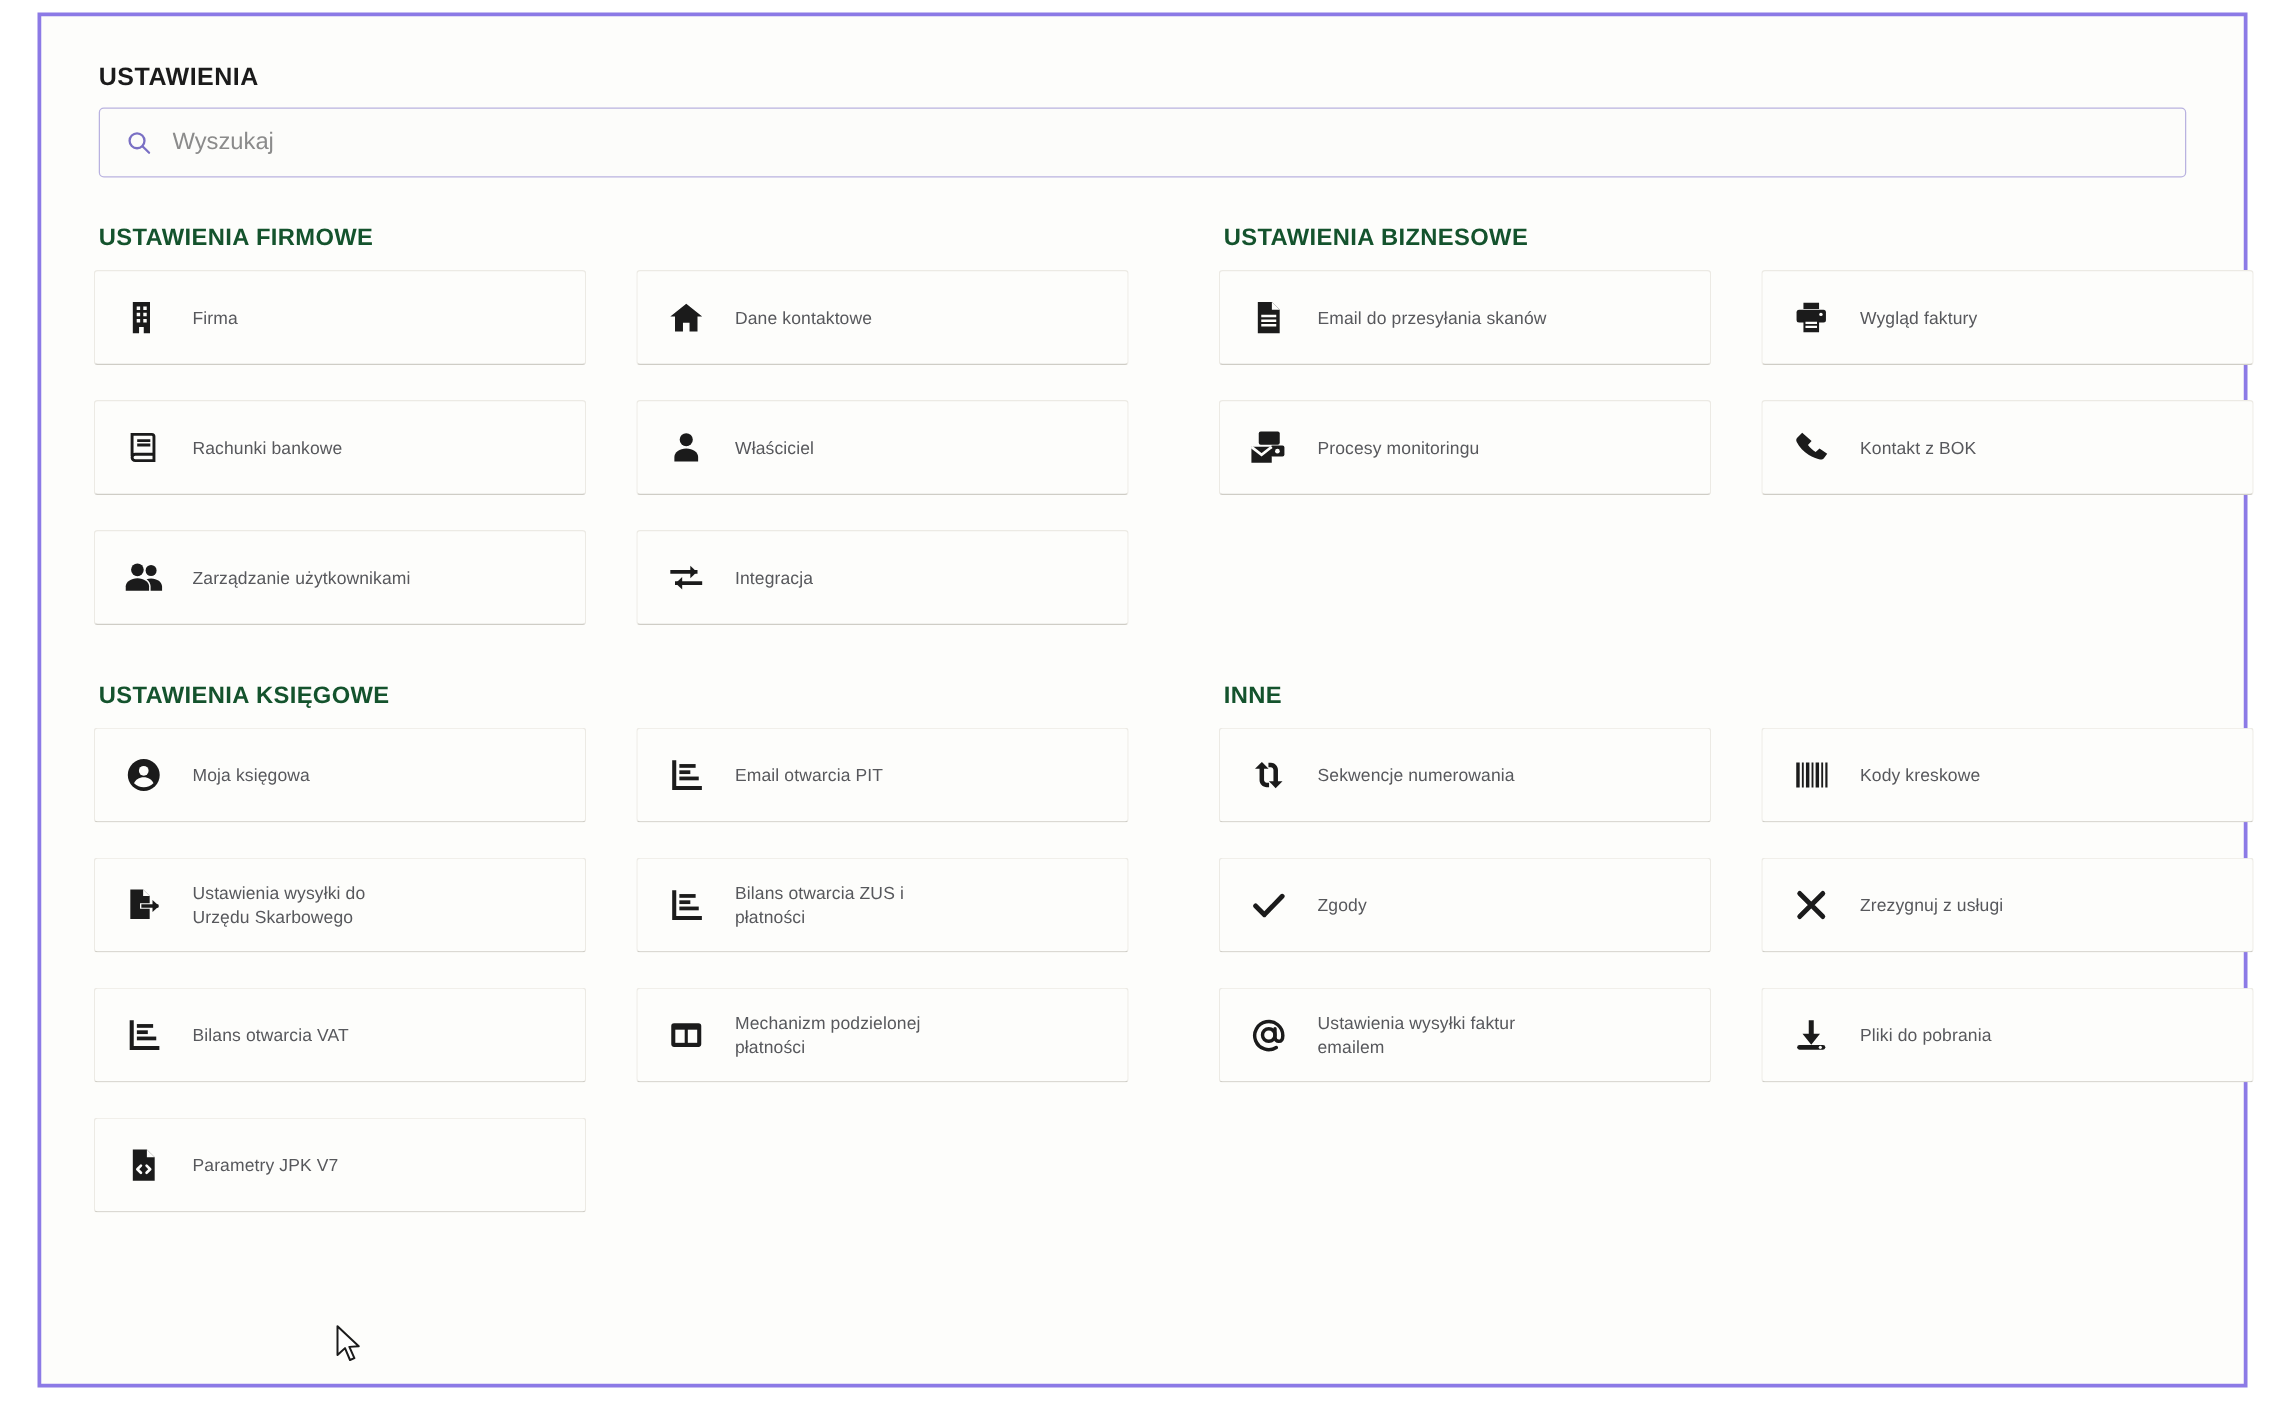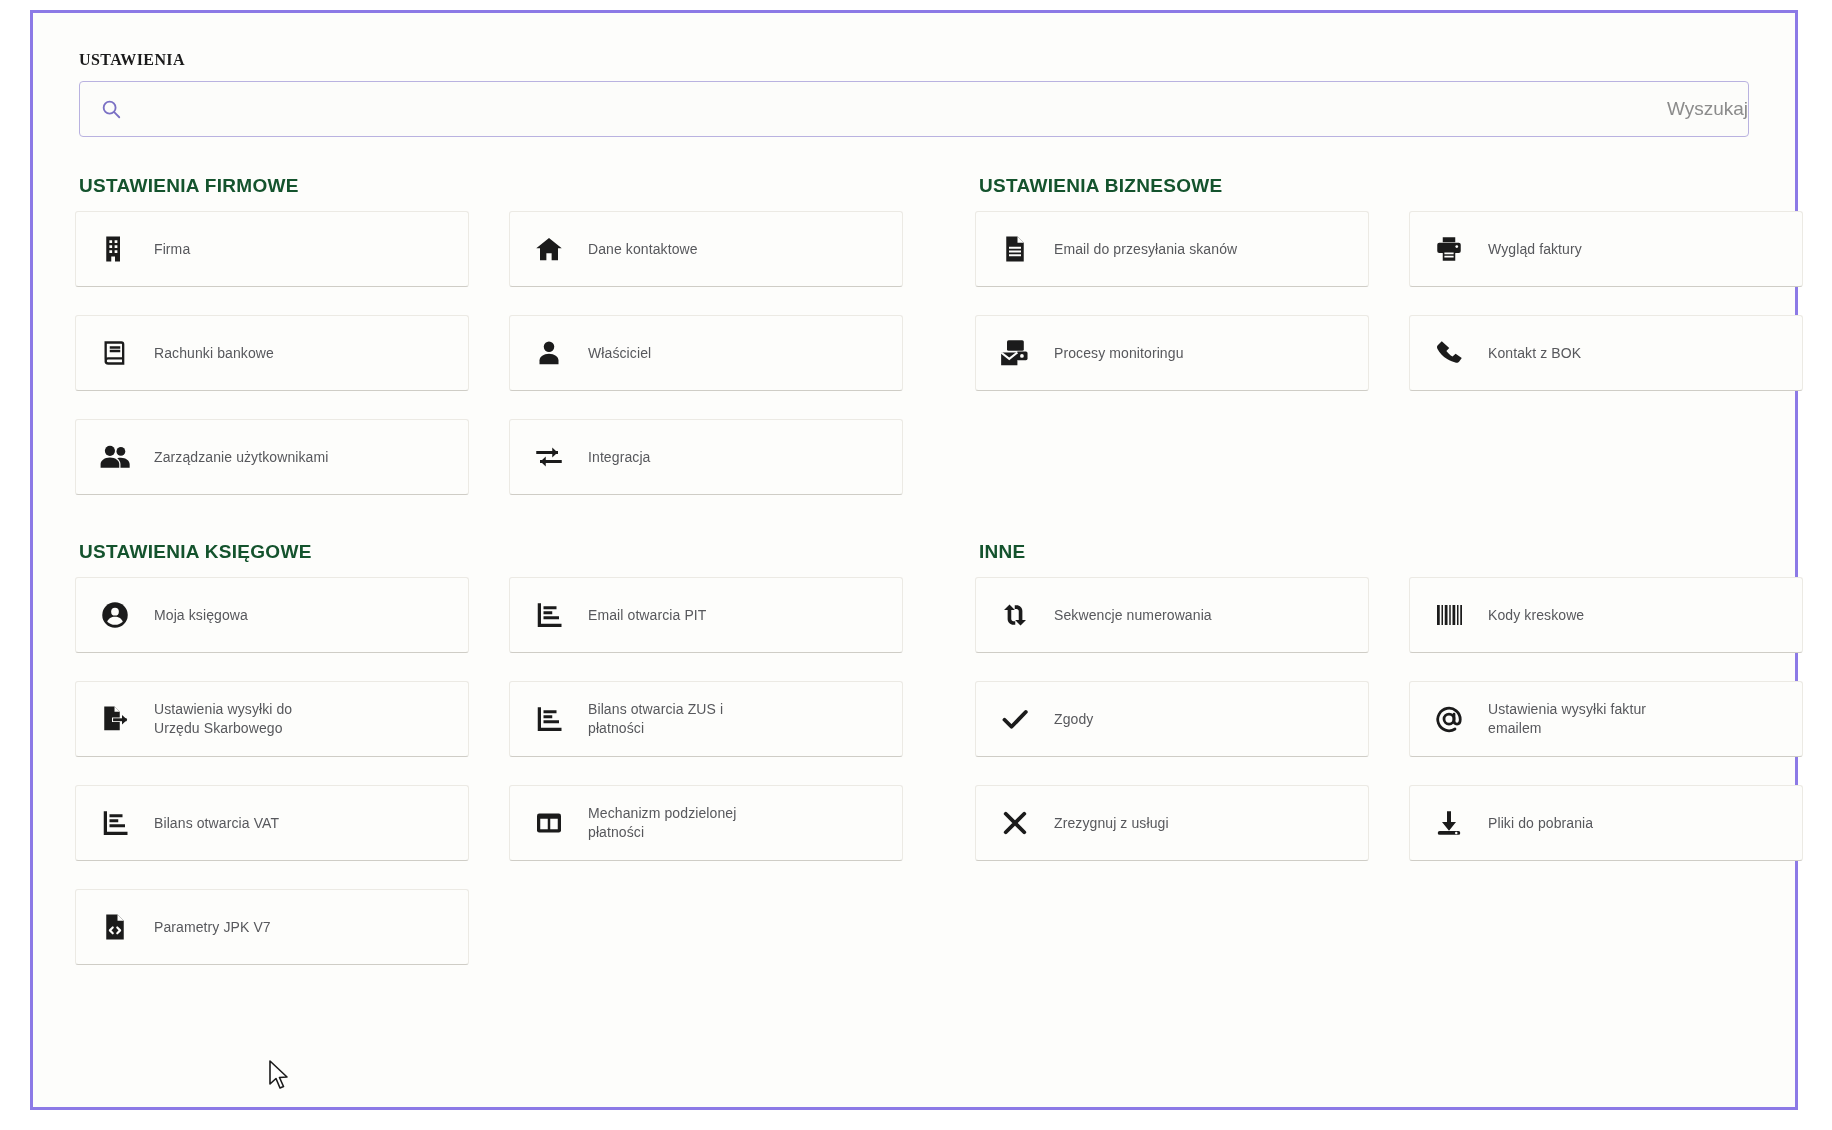--- a/index.html
+++ b/index.html
@@ -26,26 +26,25 @@
     background: #fdfdfb;
     box-sizing: border-box;
   }
   .panel-inner {
     position: absolute;
     left: 0; top: 0; right: 0; bottom: 0;
     padding: 38px 42px 0 42px;
     box-sizing: border-box;
   }
   .page-title {
-    font-size: 16px;
+    font-size: 20px;
     font-weight: bold;
     letter-spacing: 0.4px;
     color: #1b1b1b;
     margin: 0 0 12px 4px;
-    font-family: Liberation Serif, serif;
   }
   
   .search-wrap {
     position: relative;
     height: 56px;
     border: 1px solid #b9b2e0;
     border-radius: 4px;
     background: #fcfcfa;
     box-sizing: border-box;
     margin: 0 4px 38px 4px;
@@ -62,21 +61,20 @@
   }
   .search-input {
     border: none;
     outline: none;
     background: transparent;
     font-family: "Liberation Sans", sans-serif;
     font-size: 19px;
     color: #737373;
     width: 100%;
     padding: 0;
-    text-align: right;
   }
   .search-input::placeholder {
     color: #8b8b8b;
     opacity: 1;
   }
   
   .columns {
     display: flex;
     gap: 72px;
   }
@@ -389,35 +387,35 @@
                 <div class="card">
                   <span class="card-icon">
                     <svg viewBox="0 0 24 24" width="30" height="30" fill="none" stroke="currentColor" stroke-width="3.1" stroke-linecap="round" stroke-linejoin="round">
                       <path d="M3.6 12.6 9.2 18.2 20.6 6.4"></path>
                     </svg>
                   </span>
                   <span class="card-label">Zgody</span>
                 </div>
                 <div class="card">
                   <span class="card-icon">
+                    <svg viewBox="0 0 24 24" width="30" height="30" fill="none" stroke="currentColor" stroke-width="3.1" stroke-linecap="round">
+                      <path d="M4.6 4.6 19.4 19.4M19.4 4.6 4.6 19.4"></path>
+                    </svg>
+                  </span>
+                  <span class="card-label">Zrezygnuj z usługi</span>
+                </div>
+                <div class="card">
+                  <span class="card-icon">
                     <svg viewBox="0 0 24 24" width="30" height="30" fill="none" stroke="currentColor" stroke-width="2.2">
                       <circle cx="12" cy="12" r="4"></circle>
                       <path d="M16 8v5.4c0 1.7 1.1 2.6 2.4 2.6 1.5 0 2.6-1.3 2.6-3.6A9 9 0 1 0 16.8 20" stroke-linecap="round"></path>
                     </svg>
                   </span>
                   <span class="card-label">Ustawienia wysyłki faktur
 emailem</span>
-                </div>
-                <div class="card">
-                  <span class="card-icon">
-                    <svg viewBox="0 0 24 24" width="30" height="30" fill="none" stroke="currentColor" stroke-width="3.1" stroke-linecap="round">
-                      <path d="M4.6 4.6 19.4 19.4M19.4 4.6 4.6 19.4"></path>
-                    </svg>
-                  </span>
-                  <span class="card-label">Zrezygnuj z usługi</span>
                 </div>
                 <div class="card">
                   <span class="card-icon">
                     <svg viewBox="0 0 24 24" width="30" height="30" fill="currentColor">
                       <path d="M10.4 2.6h3.2v8.6h4L12 18.2 6.4 11.2h4V2.6z"></path>
                       <rect x="3" y="18.4" width="18" height="3" rx="1.5"></rect>
                       <circle cx="17.8" cy="19.9" r="1" fill="#fdfdfb"></circle>
                     </svg>
                   </span>
                   <span class="card-label">Pliki do pobrania</span>

